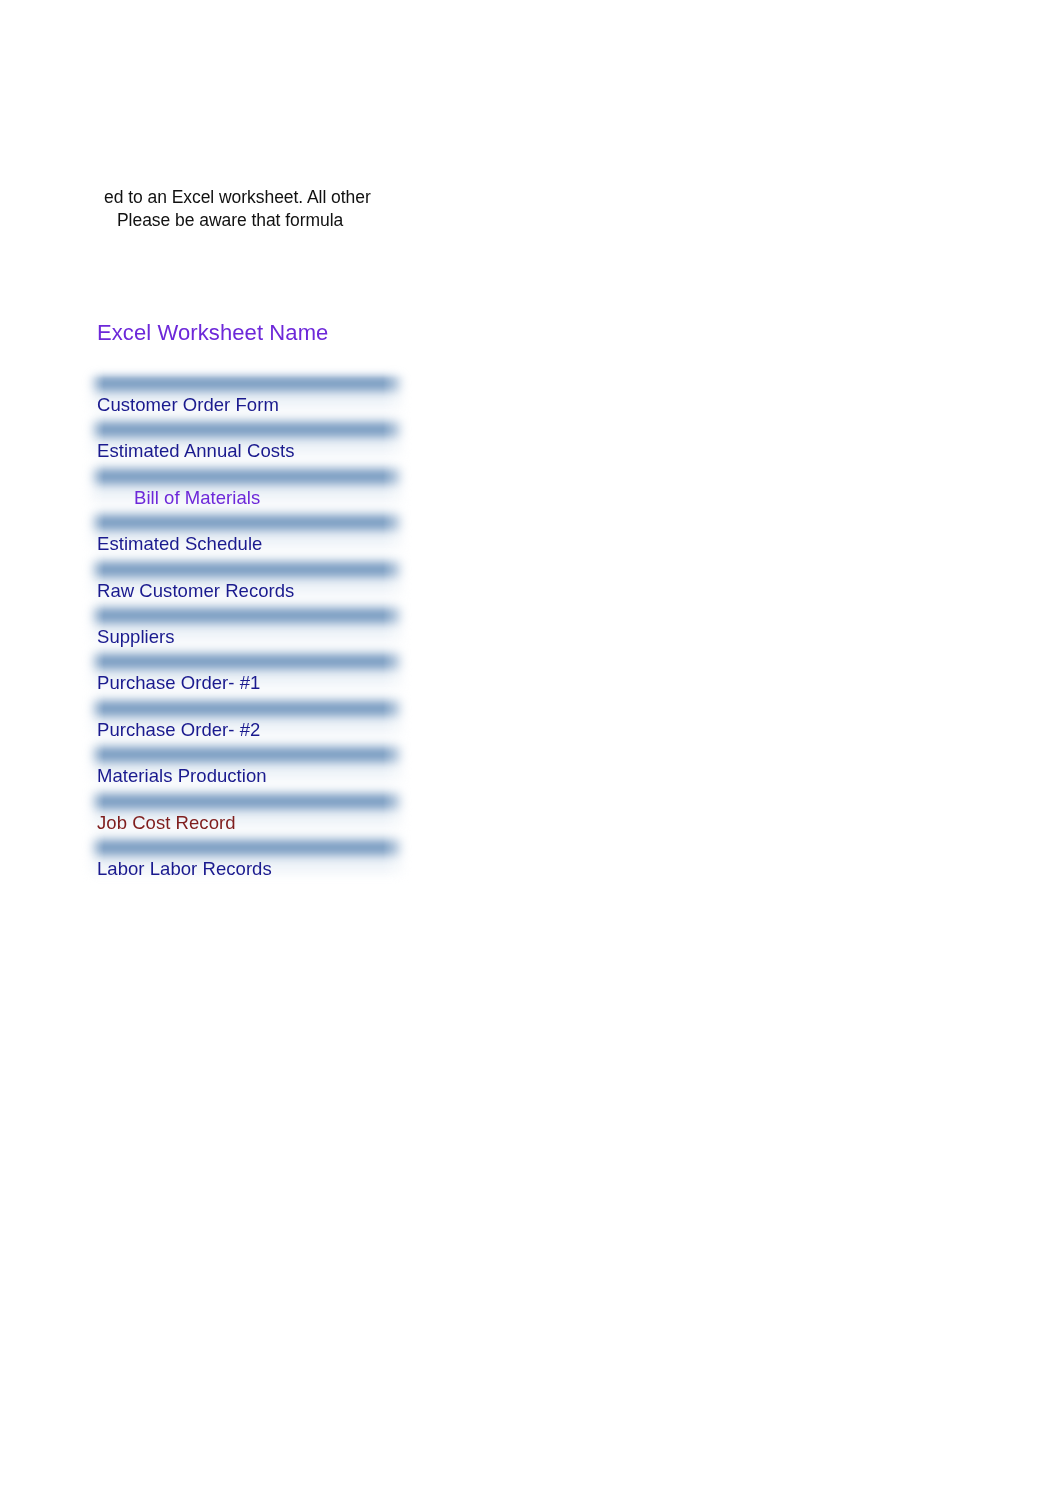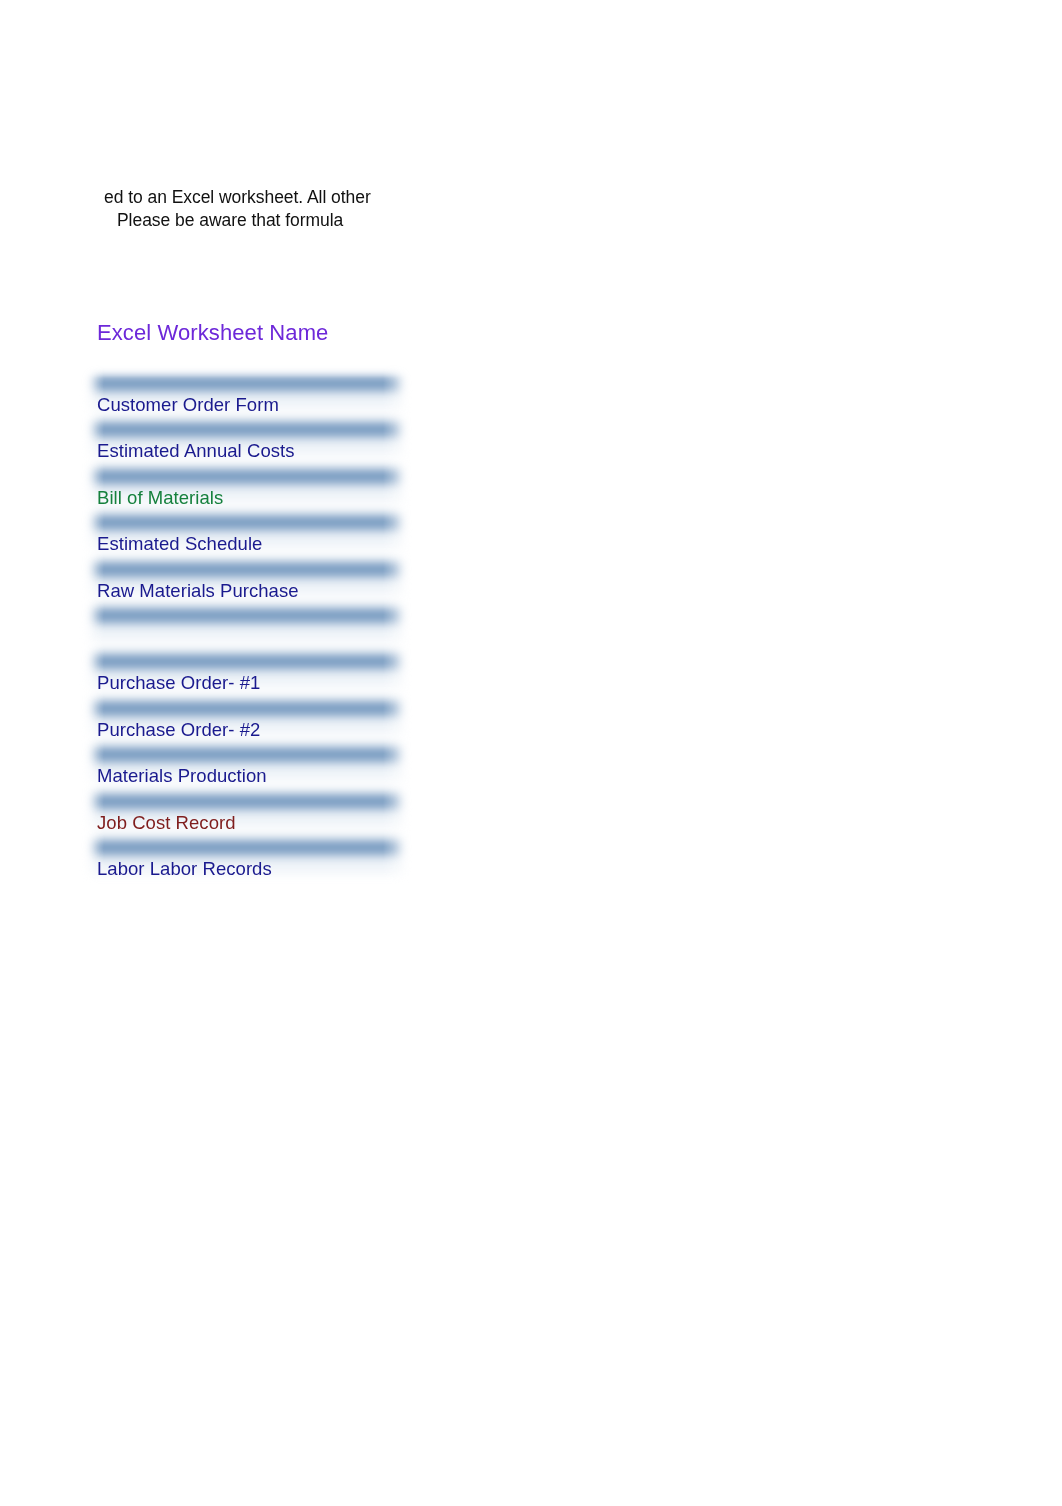--- a/index.html
+++ b/index.html
@@ -145,22 +145,23 @@
       <div class="stripe-light" style="top: 402.2px; background: rgb(238, 243, 248);"></div>
       <div class="stripe" style="top: 385.2px; background: rgb(112, 149, 189);"></div>
       <div class="stripe-light" style="top: 448.6px; background: rgb(238, 243, 248);"></div>
       <div class="stripe" style="top: 431.6px; background: rgb(112, 149, 189);"></div>
       <div class="stripe-light" style="top: 495px; background: rgb(238, 243, 248);"></div>
       <div class="stripe" style="top: 478px; background: rgb(112, 149, 189);"></div>
     </div>
   <div class="ws-list-labels" id="labels">
       <div class="ws-item" style="top: 28px; color: rgb(26, 26, 142);">Customer Order Form</div>
       <div class="ws-item" style="top: 74.4px; color: rgb(26, 26, 142);">Estimated Annual Costs</div>
-      <div class="ws-item" style="top: 120.8px; color: #15803d;">Bill of Materials</div>
+      <div class="ws-item" style="top: 120.8px; color: #6d28d9; margin-left: 37px;">Bill of Materials</div>
       <div class="ws-item" style="top: 167.2px; color: rgb(26, 26, 142);">Estimated Schedule</div>
-      <div class="ws-item" style="top: 213.6px; color: rgb(26, 26, 142);">Raw Materials Purchase</div>
+      <div class="ws-item" style="top: 213.6px; color: rgb(26, 26, 142);">Raw Customer Records</div>
+      <div class="ws-item" style="top: 260px; color: rgb(26, 26, 142);">Suppliers</div>
       <div class="ws-item" style="top: 306px; color: rgb(26, 26, 142);">Purchase Order- #1</div>
       <div class="ws-item" style="top: 352.8px; color: rgb(26, 26, 142);">Purchase Order- #2</div>
       <div class="ws-item" style="top: 399.2px; color: rgb(26, 26, 142);">Materials Production</div>
       <div class="ws-item" style="top: 445.6px; color: #7f1d1d;">Job Cost Record</div>
       <div class="ws-item" style="top: 492px; color: rgb(26, 26, 142);">Labor Labor Records</div>
     </div>
 </div>
 
 </body></html>

